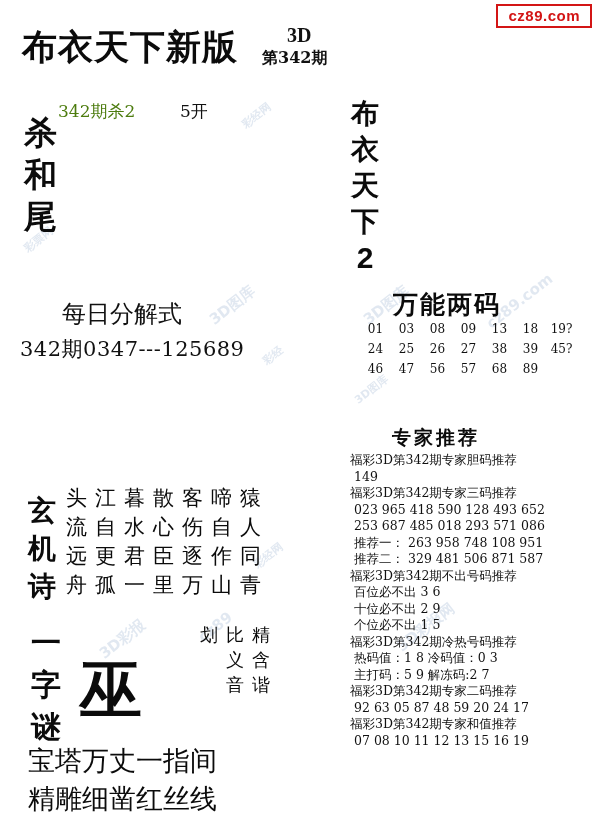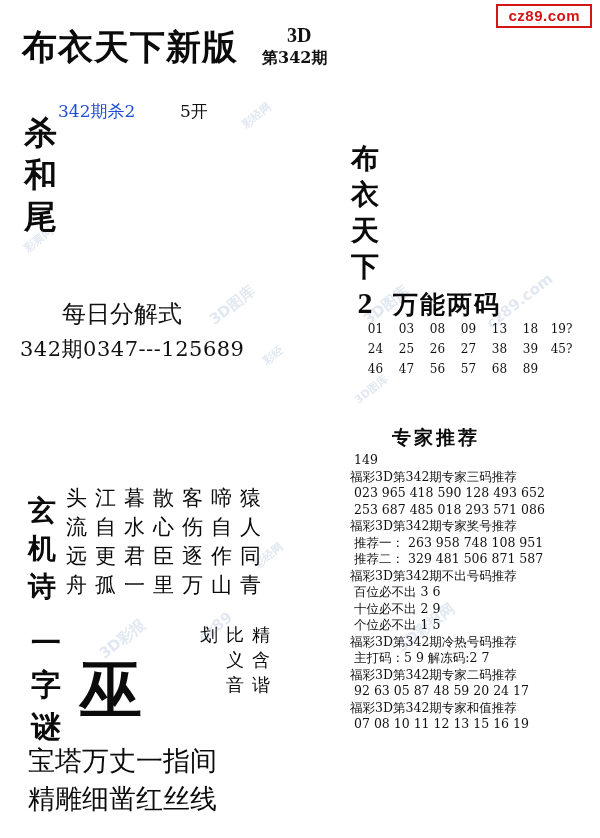--- a/index.html
+++ b/index.html
@@ -47,21 +47,21 @@
     font-size:16px;font-weight:bold;
     font-family:"DejaVu Serif","Liberation Serif",serif;
     color:#111;
   }
 
   
   .kill-line{
     position:absolute;left:58px;top:100px;
     font-size:17px;
     font-family:"DejaVu Serif","Liberation Serif",serif;
-    color:#1d4ed8;
+    color:#4d7c0f;
   }
   .kill-open{
     position:absolute;left:180px;top:100px;
     font-size:17px;
     font-family:"DejaVu Serif","Liberation Serif",serif;
     color:#111;
   }
   
   .vert-kill{
     position:absolute;left:24px;top:112px;
@@ -69,26 +69,25 @@
     font-family:"DejaVu Serif","Liberation Serif",serif;
     font-size:33px;font-weight:bold;
     line-height:42px;
     color:#0b0b0b;
   }
 
   
   .vert-brand{
     position:absolute;left:345px;top:96px;
     width:40px;
-    font-family:Liberation Serif, serif;
+    font-family:Liberation Sans, sans-serif;
     font-size:28px;font-weight:bold;
     line-height:36px;
     color:#0b0b0b;
     text-align:center;
-    margin-top:45px;
   }
   .vert-brand .num{font-size:30px;}
 
   
   .daily-title{
     position:absolute;left:62px;top:298px;
     font-size:24px;
     font-family:"DejaVu Serif","Liberation Serif",serif;
     color:#111;
   }
@@ -343,32 +342,33 @@
       </div>
     </div>
 
   <div class="couplet">
     <div>宝塔万丈一指间</div>
     <div>精雕细凿红丝线</div>
   </div>
 
   <div class="exp-title">专家推荐</div>
   <div class="exp-body" id="exp-body">
+      <div class="exp-h">福彩3D第342期专家胆码推荐</div>
       <div class="exp-v">149</div>
       <div class="exp-h">福彩3D第342期专家三码推荐</div>
       <div class="exp-v">023 965 418 590 128 493 652</div>
       <div class="exp-v">253 687 485 018 293 571 086</div>
-      <div class="exp-h">福彩3D第342期专家奖号推荐</div>
       <div class="exp-v">推荐一：  263 958 748 108 951</div>
       <div class="exp-v">推荐二：  329 481 506 871 587</div>
       <div class="exp-h">福彩3D第342期不出号码推荐</div>
       <div class="exp-v">百位必不出 3 6</div>
       <div class="exp-v">十位必不出 2 9</div>
       <div class="exp-v">个位必不出 1 5</div>
       <div class="exp-h">福彩3D第342期冷热号码推荐</div>
+      <div class="exp-v">热码值：1 8  冷码值：0 3</div>
       <div class="exp-v">主打码：5 9  解冻码:2 7</div>
       <div class="exp-h">福彩3D第342期专家二码推荐</div>
       <div class="exp-v">92 63 05 87 48 59 20 24 17</div>
       <div class="exp-h">福彩3D第342期专家和值推荐</div>
       <div class="exp-v">07 08 10 11 12 13 15 16 19</div>
     </div>
 
 </div>
 
 </body></html>

